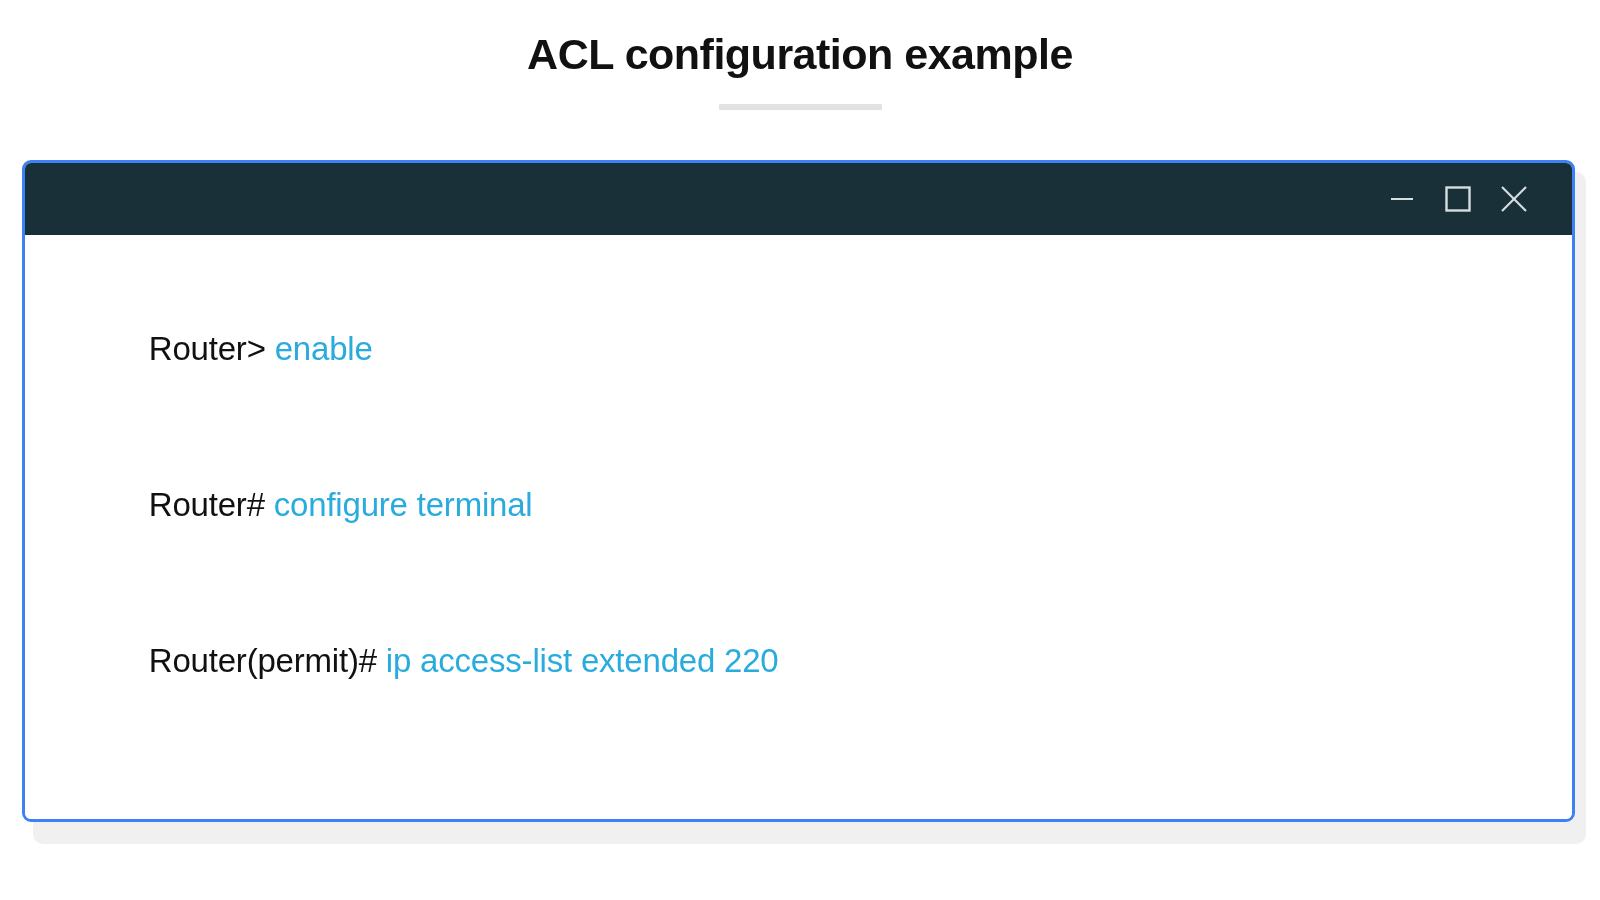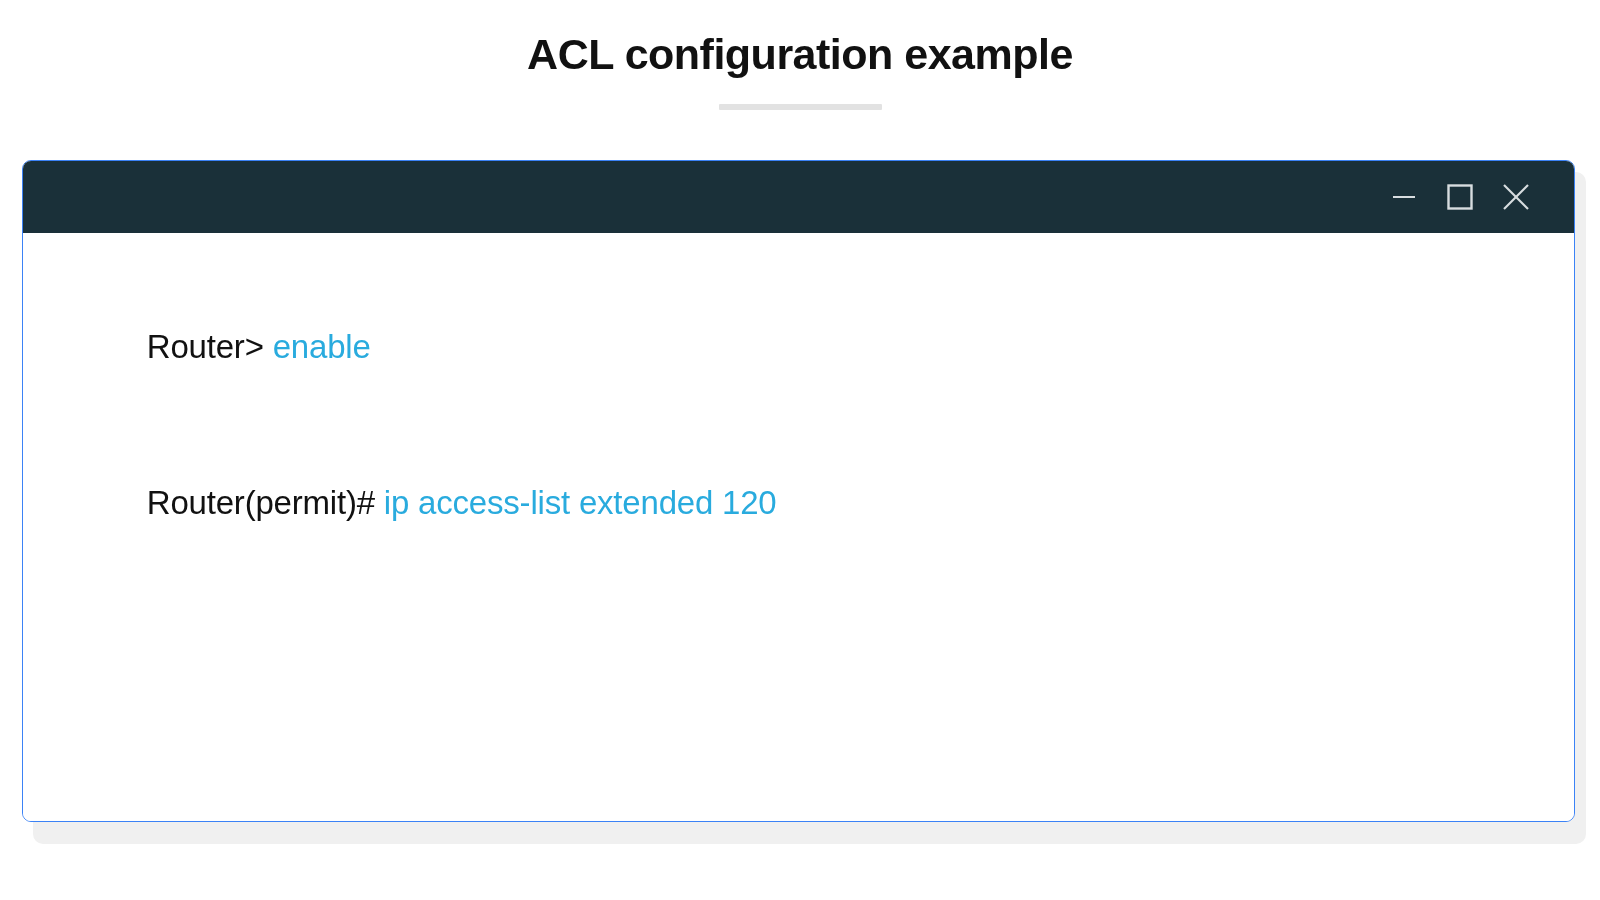--- a/index.html
+++ b/index.html
@@ -50,21 +50,21 @@
     background: #f0f0f0;
     border-radius: 10px;
   }
   .terminal-window {
     position: absolute;
     left: 22px;
     top: 160px;
     width: 1553px;
     height: 662px;
     background: #ffffff;
-    border: 1px solid #3b82f6;
+    border: 3px solid #3b82f6;
     border-radius: 9px;
     box-sizing: border-box;
     overflow: hidden;
     display: flex;
     flex-direction: column;
   }
 
   .titlebar {
     height: 72px;
     background: #1a3039;
@@ -138,18 +138,21 @@
         </svg>
       </span>
     </div>
   </div>
 
   <div class="terminal-body">
     <div class="term-line">
       <span class="prompt">Router&gt; </span><span class="cmd">enable</span>
     </div>
     <div class="term-line">
-      <span class="prompt">Router(permit)# </span><span class="cmd">ip access-list extended 120</span>
+      <span class="prompt">Router# </span><span class="cmd">configure terminal</span>
+    </div>
+    <div class="term-line">
+      <span class="prompt">Router(permit)# </span><span class="cmd">ip access-list extended 220</span>
     </div>
 
   </div>
 
 </div>
 
 </body></html>

